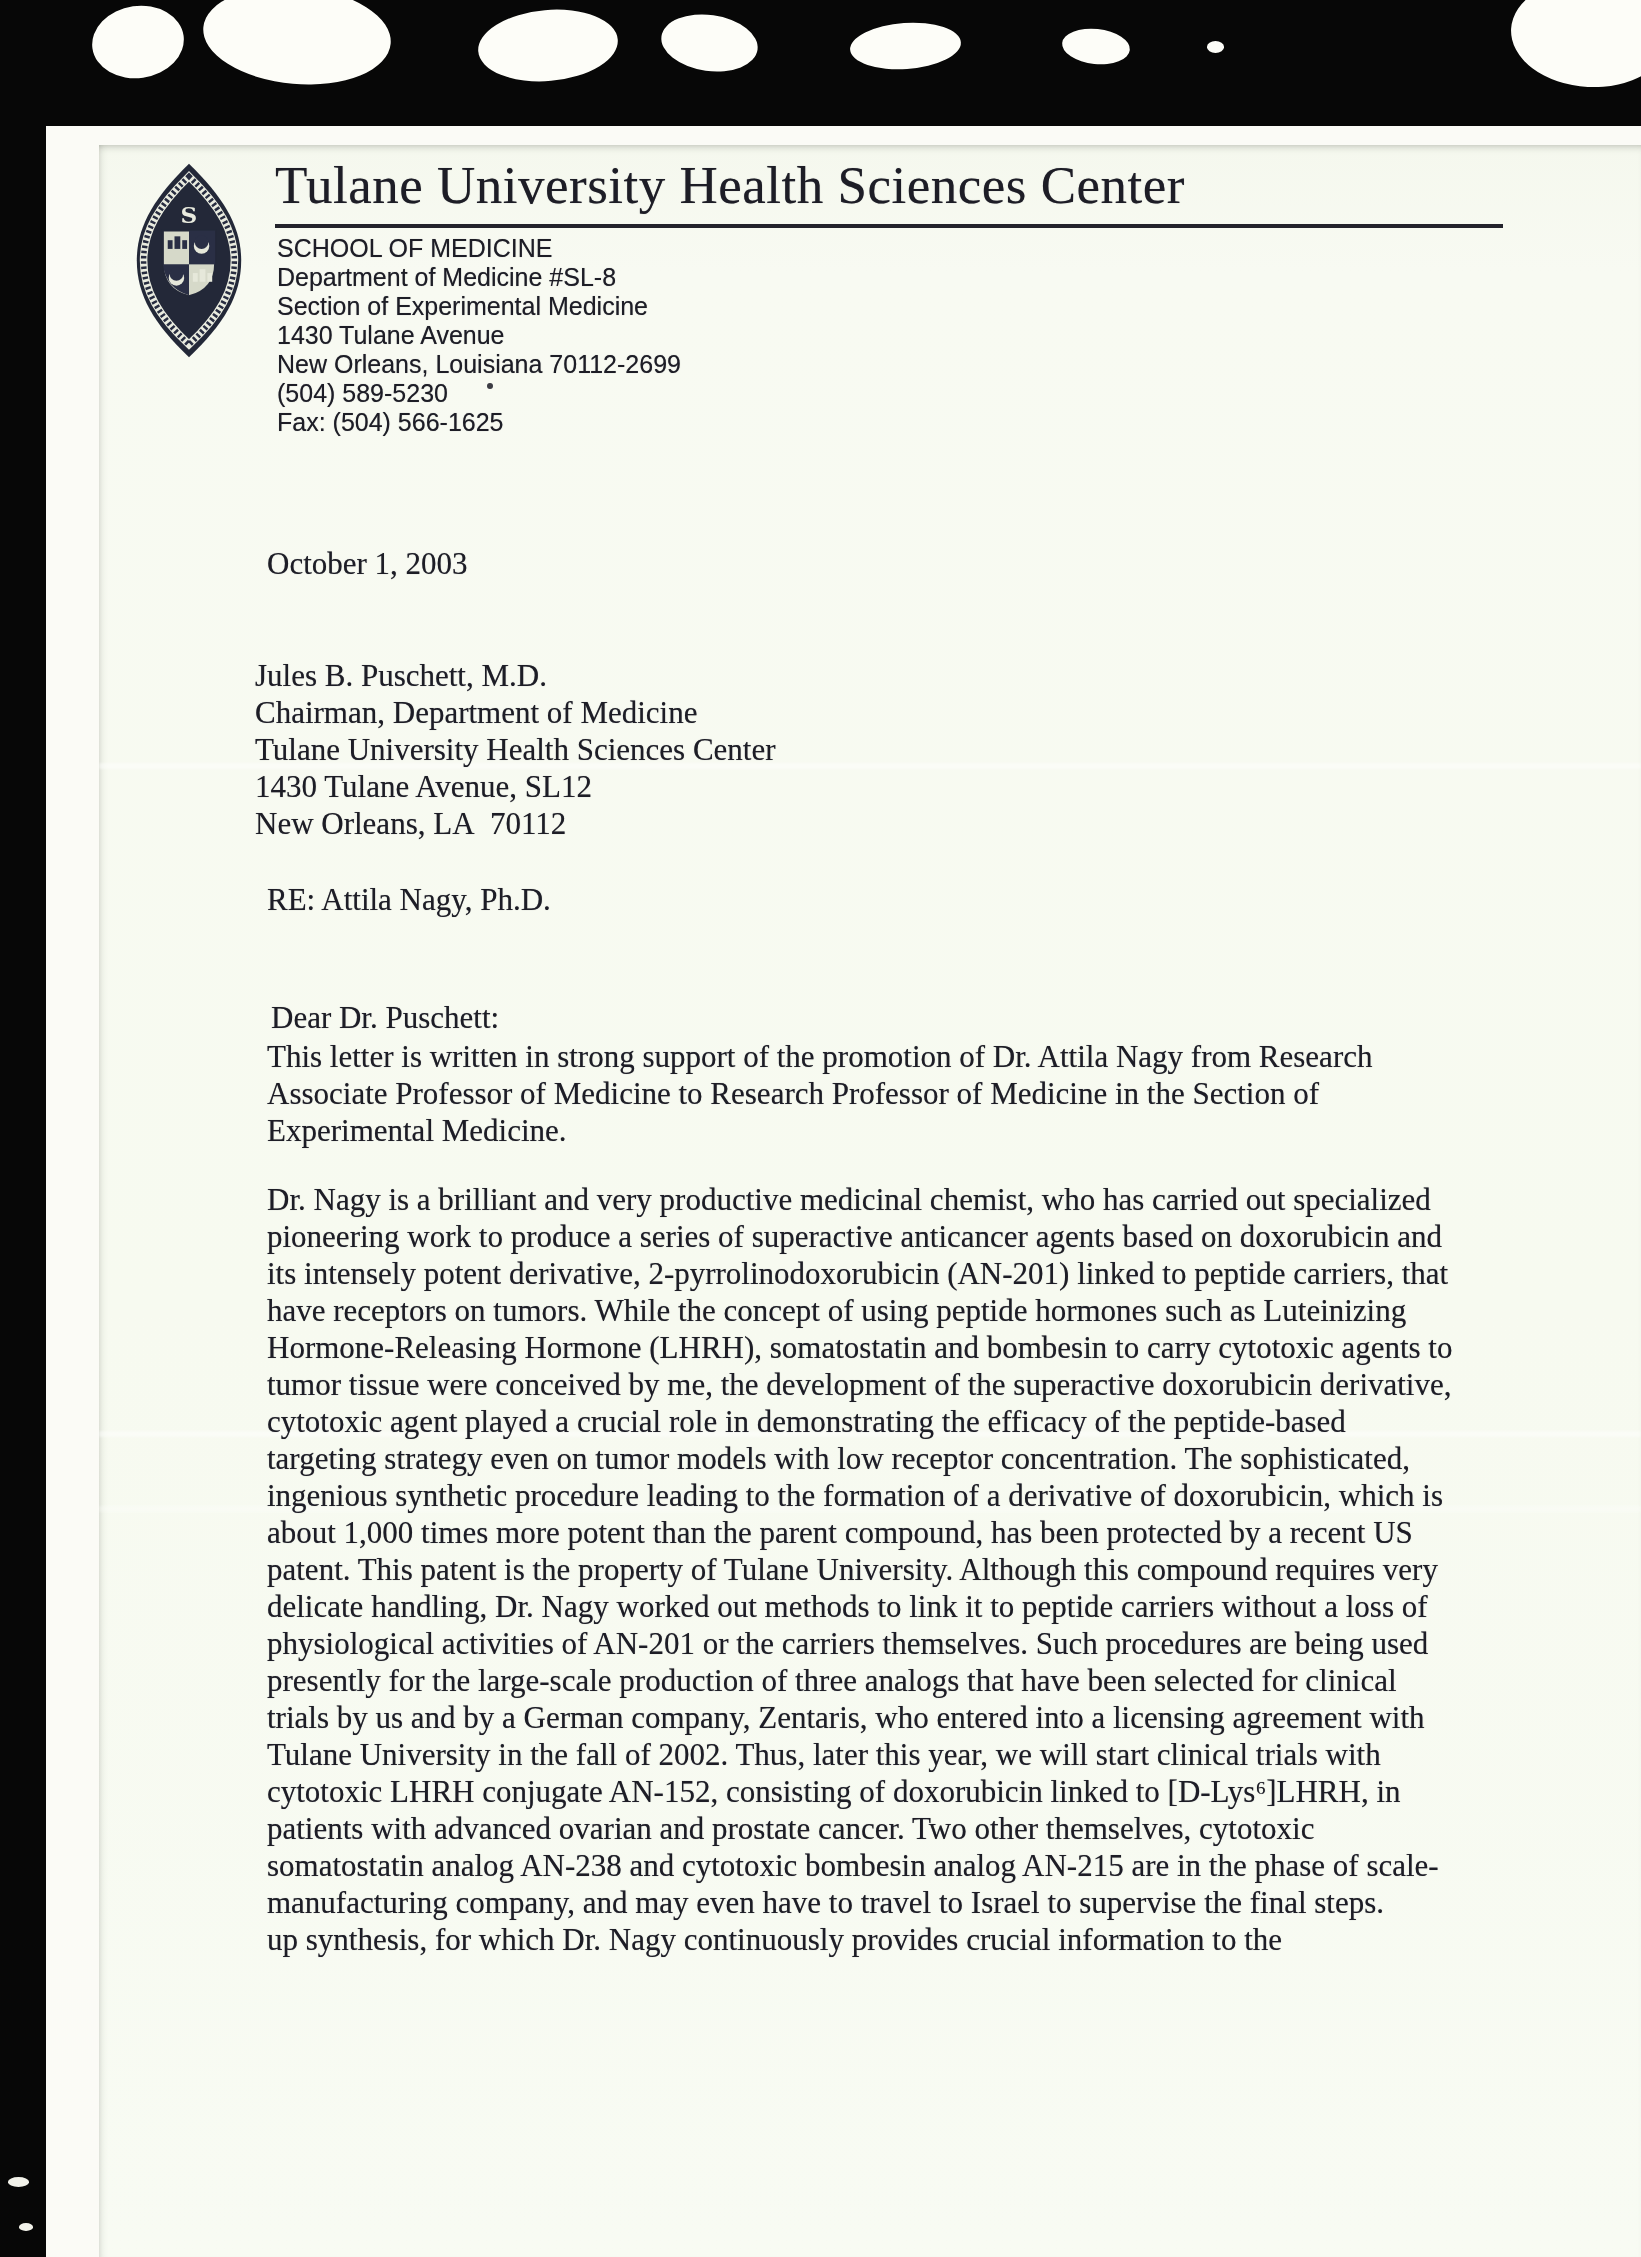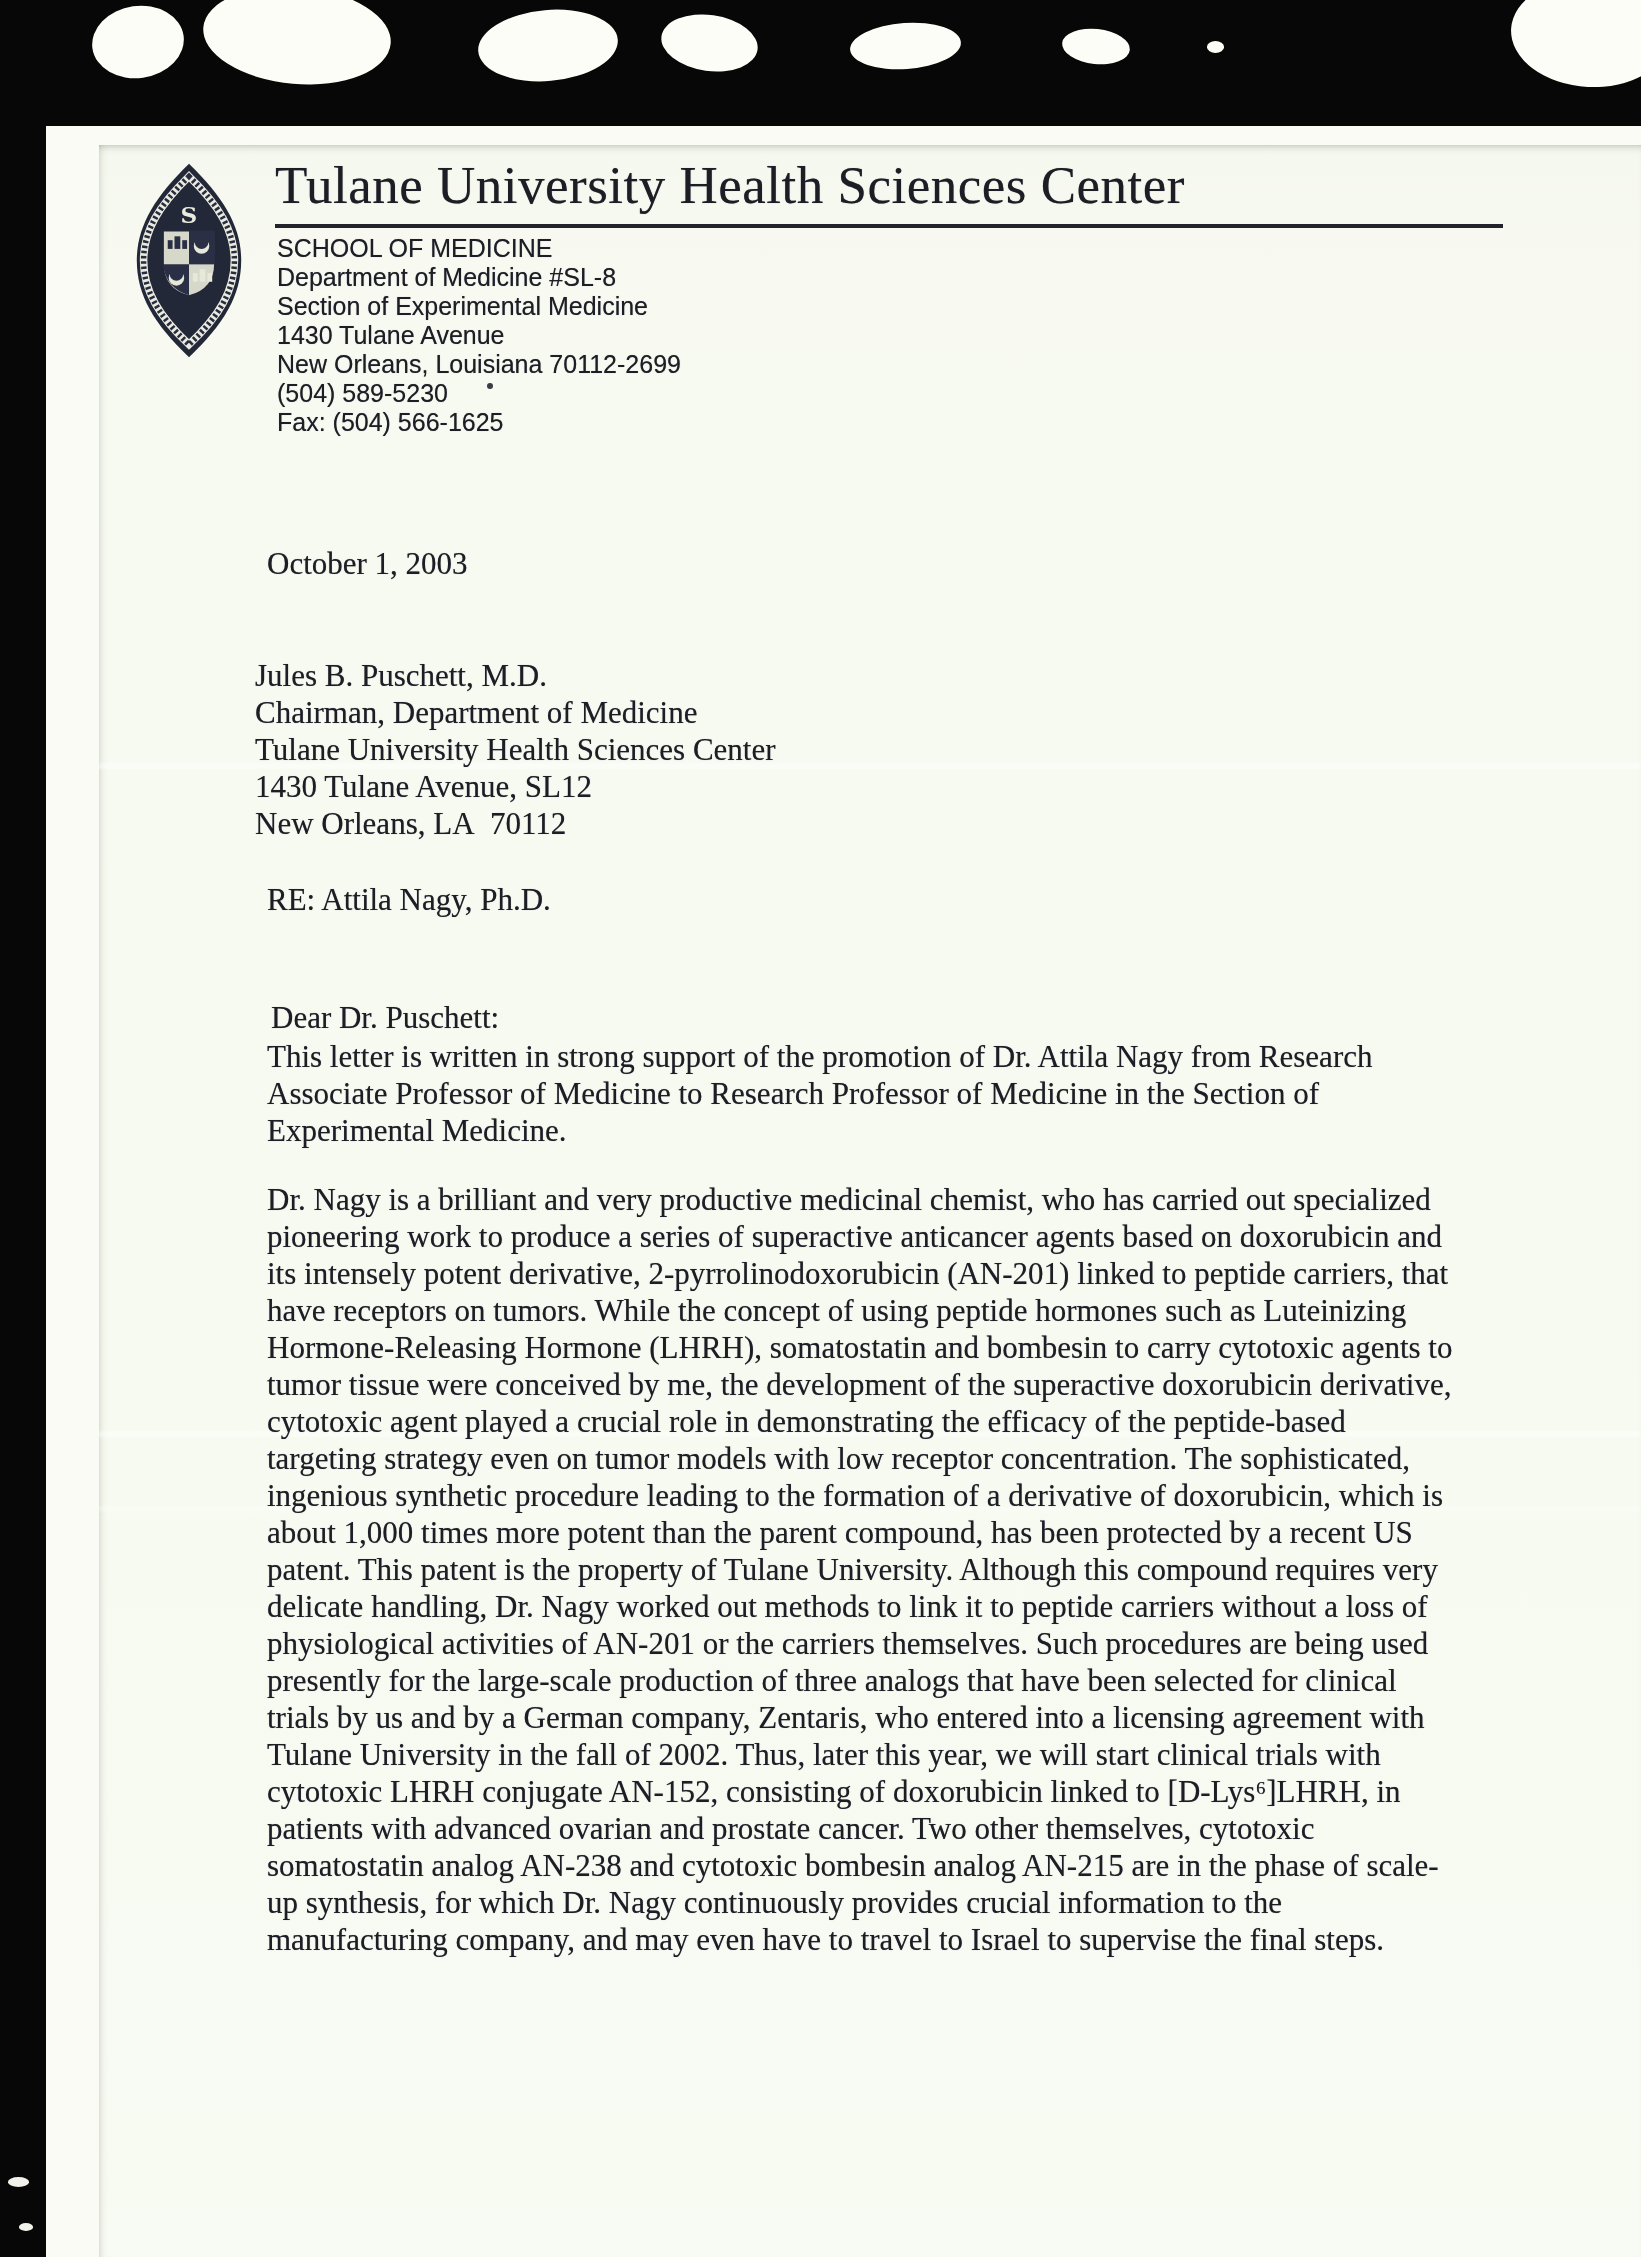--- a/index.html
+++ b/index.html
@@ -123,19 +123,19 @@
       <div class="body-line">about 1,000 times more potent than the parent compound, has been protected by a recent US</div>
       <div class="body-line">patent. This patent is the property of Tulane University. Although this compound requires very</div>
       <div class="body-line">delicate handling, Dr. Nagy worked out methods to link it to peptide carriers without a loss of</div>
       <div class="body-line">physiological activities of AN-201 or the carriers themselves. Such procedures are being used</div>
       <div class="body-line">presently for the large-scale production of three analogs that have been selected for clinical</div>
       <div class="body-line">trials by us and by a German company, Zentaris, who entered into a licensing agreement with</div>
       <div class="body-line">Tulane University in the fall of 2002. Thus, later this year, we will start clinical trials with</div>
       <div class="body-line">cytotoxic LHRH conjugate AN-152, consisting of doxorubicin linked to [D-Lys⁶]LHRH, in</div>
       <div class="body-line">patients with advanced ovarian and prostate cancer. Two other themselves, cytotoxic</div>
       <div class="body-line">somatostatin analog AN-238 and cytotoxic bombesin analog AN-215 are in the phase of scale-</div>
+      <div class="body-line">manufacturing company, and may even have to travel to Israel to supervise the final steps.</div>
       <div class="body-line">up synthesis, for which Dr. Nagy continuously provides crucial information to the</div>
-      <div class="body-line">manufacturing company, and may even have to travel to Israel to supervise the final steps.</div>
     </div>
 
   </div>
 </div>
 
 
 </body></html>

